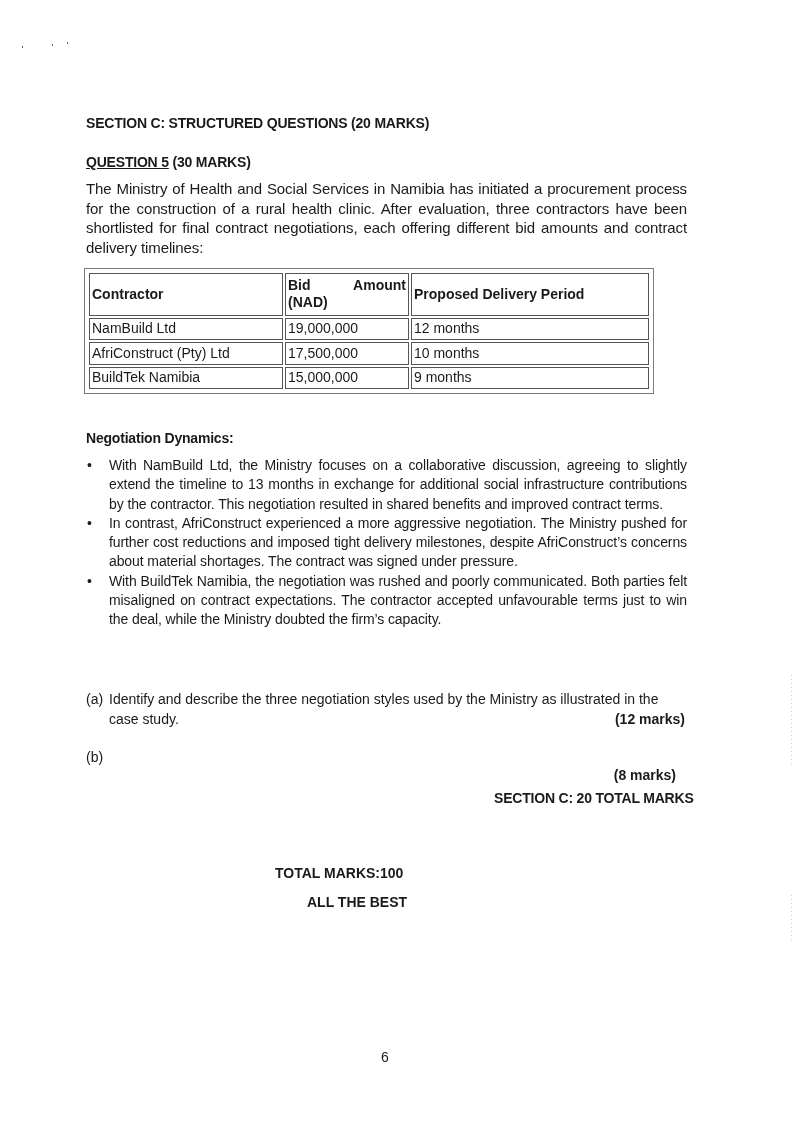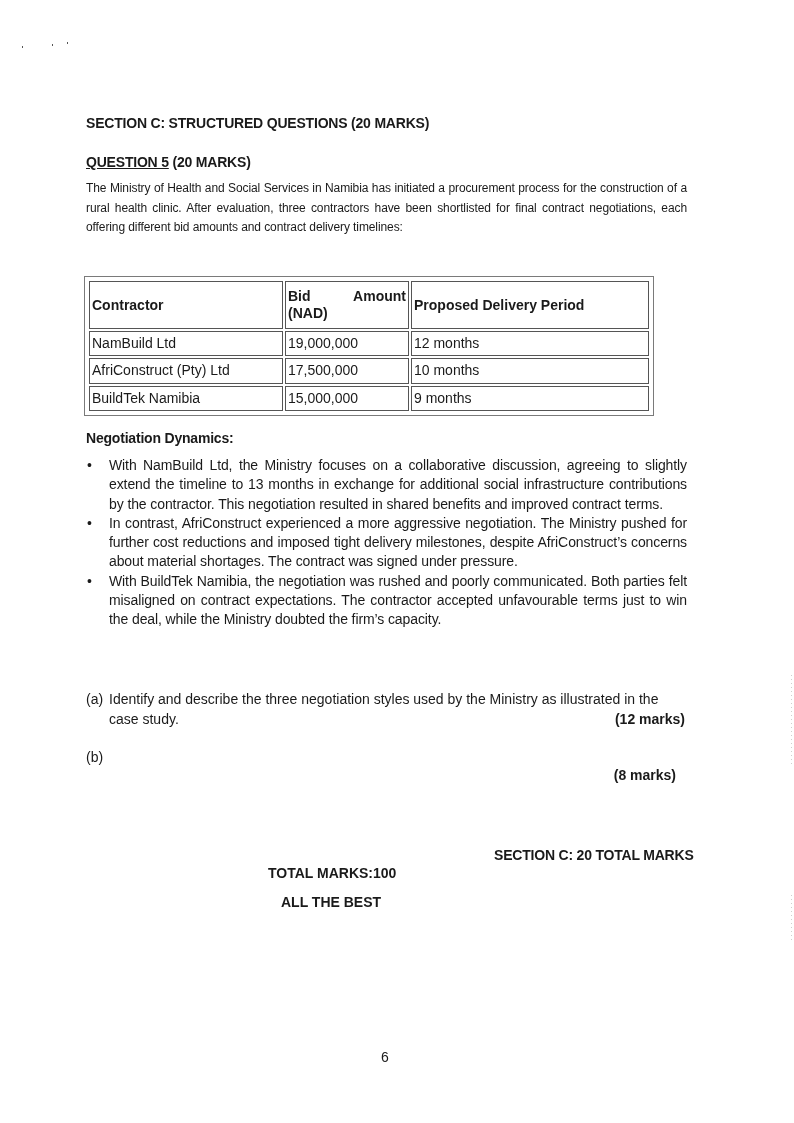--- a/index.html
+++ b/index.html
@@ -4,28 +4,28 @@
   <style>
     html, body { margin: 0; padding: 0; background: #ffffff; }
     body {
       width: 794px; height: 1123px; position: relative; overflow: hidden;
       font-family: "Liberation Sans", sans-serif; color: #1a1a1a; font-size: 14px;
     }
     .page { position: absolute; left: 0; top: 0; width: 794px; height: 1123px; }
     .abs { position: absolute; }
     .heading { font-size: 14px; font-weight: bold; letter-spacing: -0.2px; margin-top: 12px; }
     .para {
-      left: 86px; width: 601px; font-size: 12px; line-height: 19.6px;
+      left: 86px; width: 601px; font-size: 15px; line-height: 19.6px;
       text-align: justify; letter-spacing: -0.1px;
     }
     .underline { text-decoration: underline; }
 
     
     .tbl-wrap {
-      position: absolute; left: 84px; top: 276px; width: 570px; height: 140px;
+      position: absolute; left: 84px; top: 268px; width: 570px; height: 126px;
       border: 1px solid #7a7a7a; padding: 2px; box-sizing: border-box;
     }
     table.bids {
       width: 100%; height: 100%; border-collapse: separate; border-spacing: 2px;
       font-size: 14px;
     }
     table.bids td, table.bids th {
       border: 1px solid #555; padding: 0 2px; text-align: left; vertical-align: middle;
       font-weight: normal; line-height: 17px;
     }
@@ -58,21 +58,21 @@
 
   <div class="speck" style="left:22px;top:46px;"></div>
   <div class="speck" style="left:52px;top:44px;"></div>
   <div class="speck" style="left:67px;top:42px;"></div>
   <div class="edge-dots" style="top:675px;height:90px;"></div>
   <div class="edge-dots" style="top:895px;height:45px;"></div>
 
   <div class="abs heading" style="left:86px;top:103px;">SECTION C: STRUCTURED QUESTIONS (20 MARKS)</div>
 
   <div class="abs heading" style="left:86px;top:142px;">
-    <span class="underline">QUESTION 5</span><span> (20 MARKS)</span>
+    <span class="underline">QUESTION 5</span><span> (30 MARKS)</span>
   </div>
 
   <div class="abs para" style="top:179px;">The Ministry of Health and Social Services in Namibia has initiated a procurement process for the construction of a rural health clinic. After evaluation, three contractors have been shortlisted for final contract negotiations, each offering different bid amounts and contract delivery timelines:</div>
 
   <div class="tbl-wrap">
     <table class="bids">
       <tbody>
           <tr>
         <th class="col1">Contractor</th>
         <th class="col2">
@@ -117,19 +117,19 @@
     <span class="lbl">(a)</span>
     <div class="txt" style="width:565px;">Identify and describe the three negotiation styles used by the Ministry as illustrated in the case study.</div>
     <span class="marks" style="top:19.6px;right:2px;">(12 marks)</span>
   </div>
 
   <div class="q-item" style="top:748px;height:40px;">
     <span class="lbl">(b)</span>
     <span class="marks" style="top:10px;right:11px;margin-top:8px;">(8 marks)</span>
   </div>
 
-  <div class="abs heading" style="left:494px;top:835px;">SECTION C: 20 TOTAL MARKS</div>
+  <div class="abs heading" style="left:494px;top:778px;">SECTION C: 20 TOTAL MARKS</div>
 
-  <div class="footer-center" style="left:268px;top:865px;">TOTAL MARKS:100</div>
-  <div class="footer-center" style="left:281px;top:894px;">ALL THE BEST</div>
+  <div class="footer-center" style="left:275px;top:865px;">TOTAL MARKS:100</div>
+  <div class="footer-center" style="left:307px;top:894px;">ALL THE BEST</div>
 
   <div class="page-num">6</div>
 </div>
 
 </body></html>

